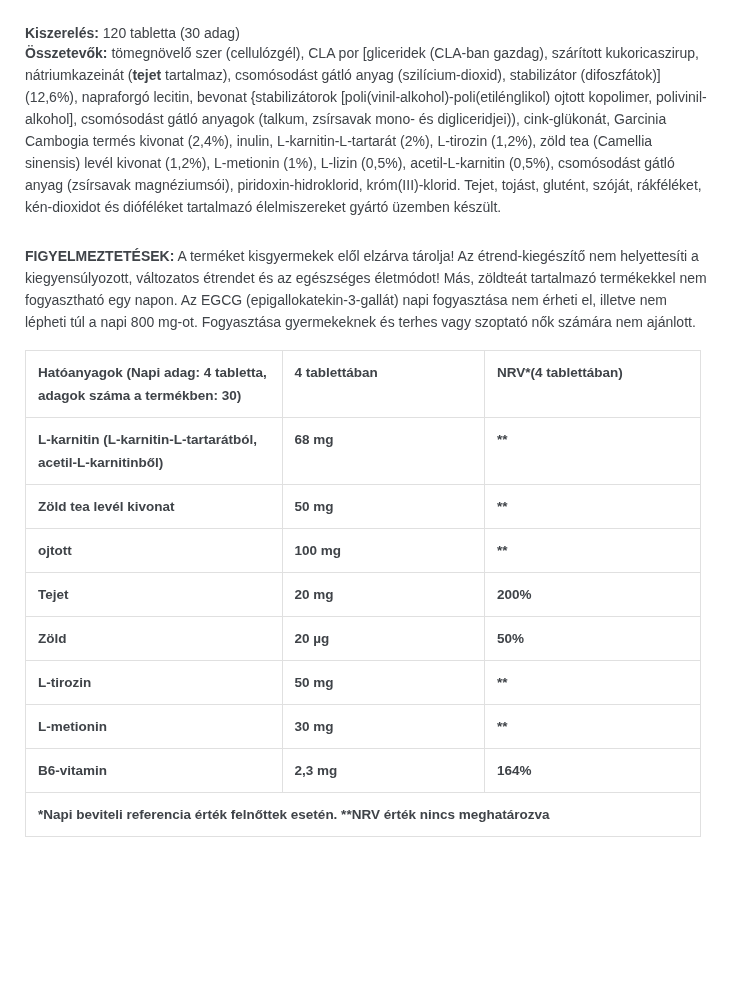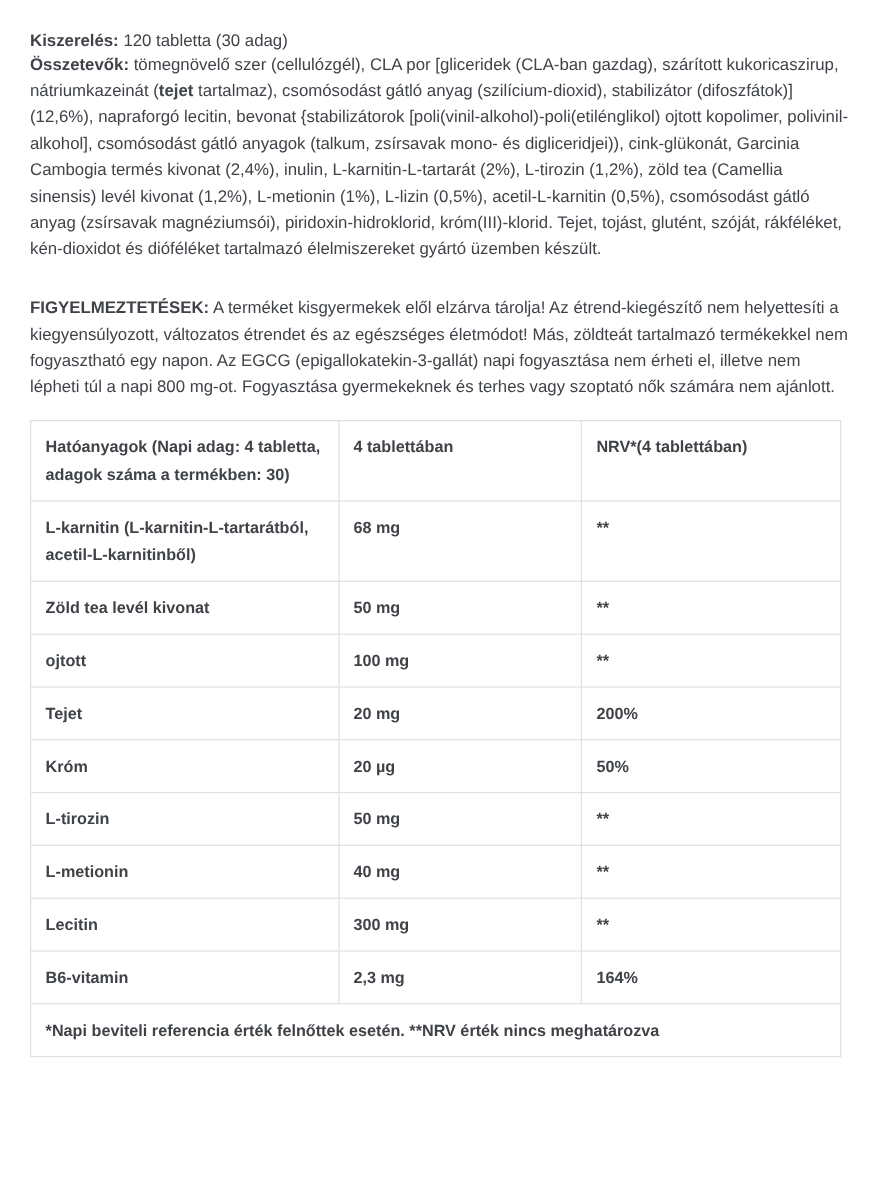--- a/index.html
+++ b/index.html
@@ -90,37 +90,32 @@
         <td>ojtott</td>
         <td>100 mg</td>
         <td>**</td>
       </tr>
       <tr>
         <td>Tejet</td>
         <td>20 mg</td>
         <td>200%</td>
       </tr>
       <tr>
-        <td>Króm</td>
+        <td>Zöld</td>
         <td>20 µg</td>
         <td>50%</td>
       </tr>
       <tr>
         <td>L-tirozin</td>
         <td>50 mg</td>
         <td>**</td>
       </tr>
       <tr>
         <td>L-metionin</td>
-        <td>40 mg</td>
-        <td>**</td>
-      </tr>
-      <tr>
-        <td>Lecitin</td>
-        <td>300 mg</td>
+        <td>30 mg</td>
         <td>**</td>
       </tr>
       <tr>
         <td>B6-vitamin</td>
         <td>2,3 mg</td>
         <td>164%</td>
       </tr>
       <tr>
         <td class="foot" colspan="3">*Napi beviteli referencia érték felnőttek esetén. **NRV érték nincs meghatározva</td>
       </tr>

